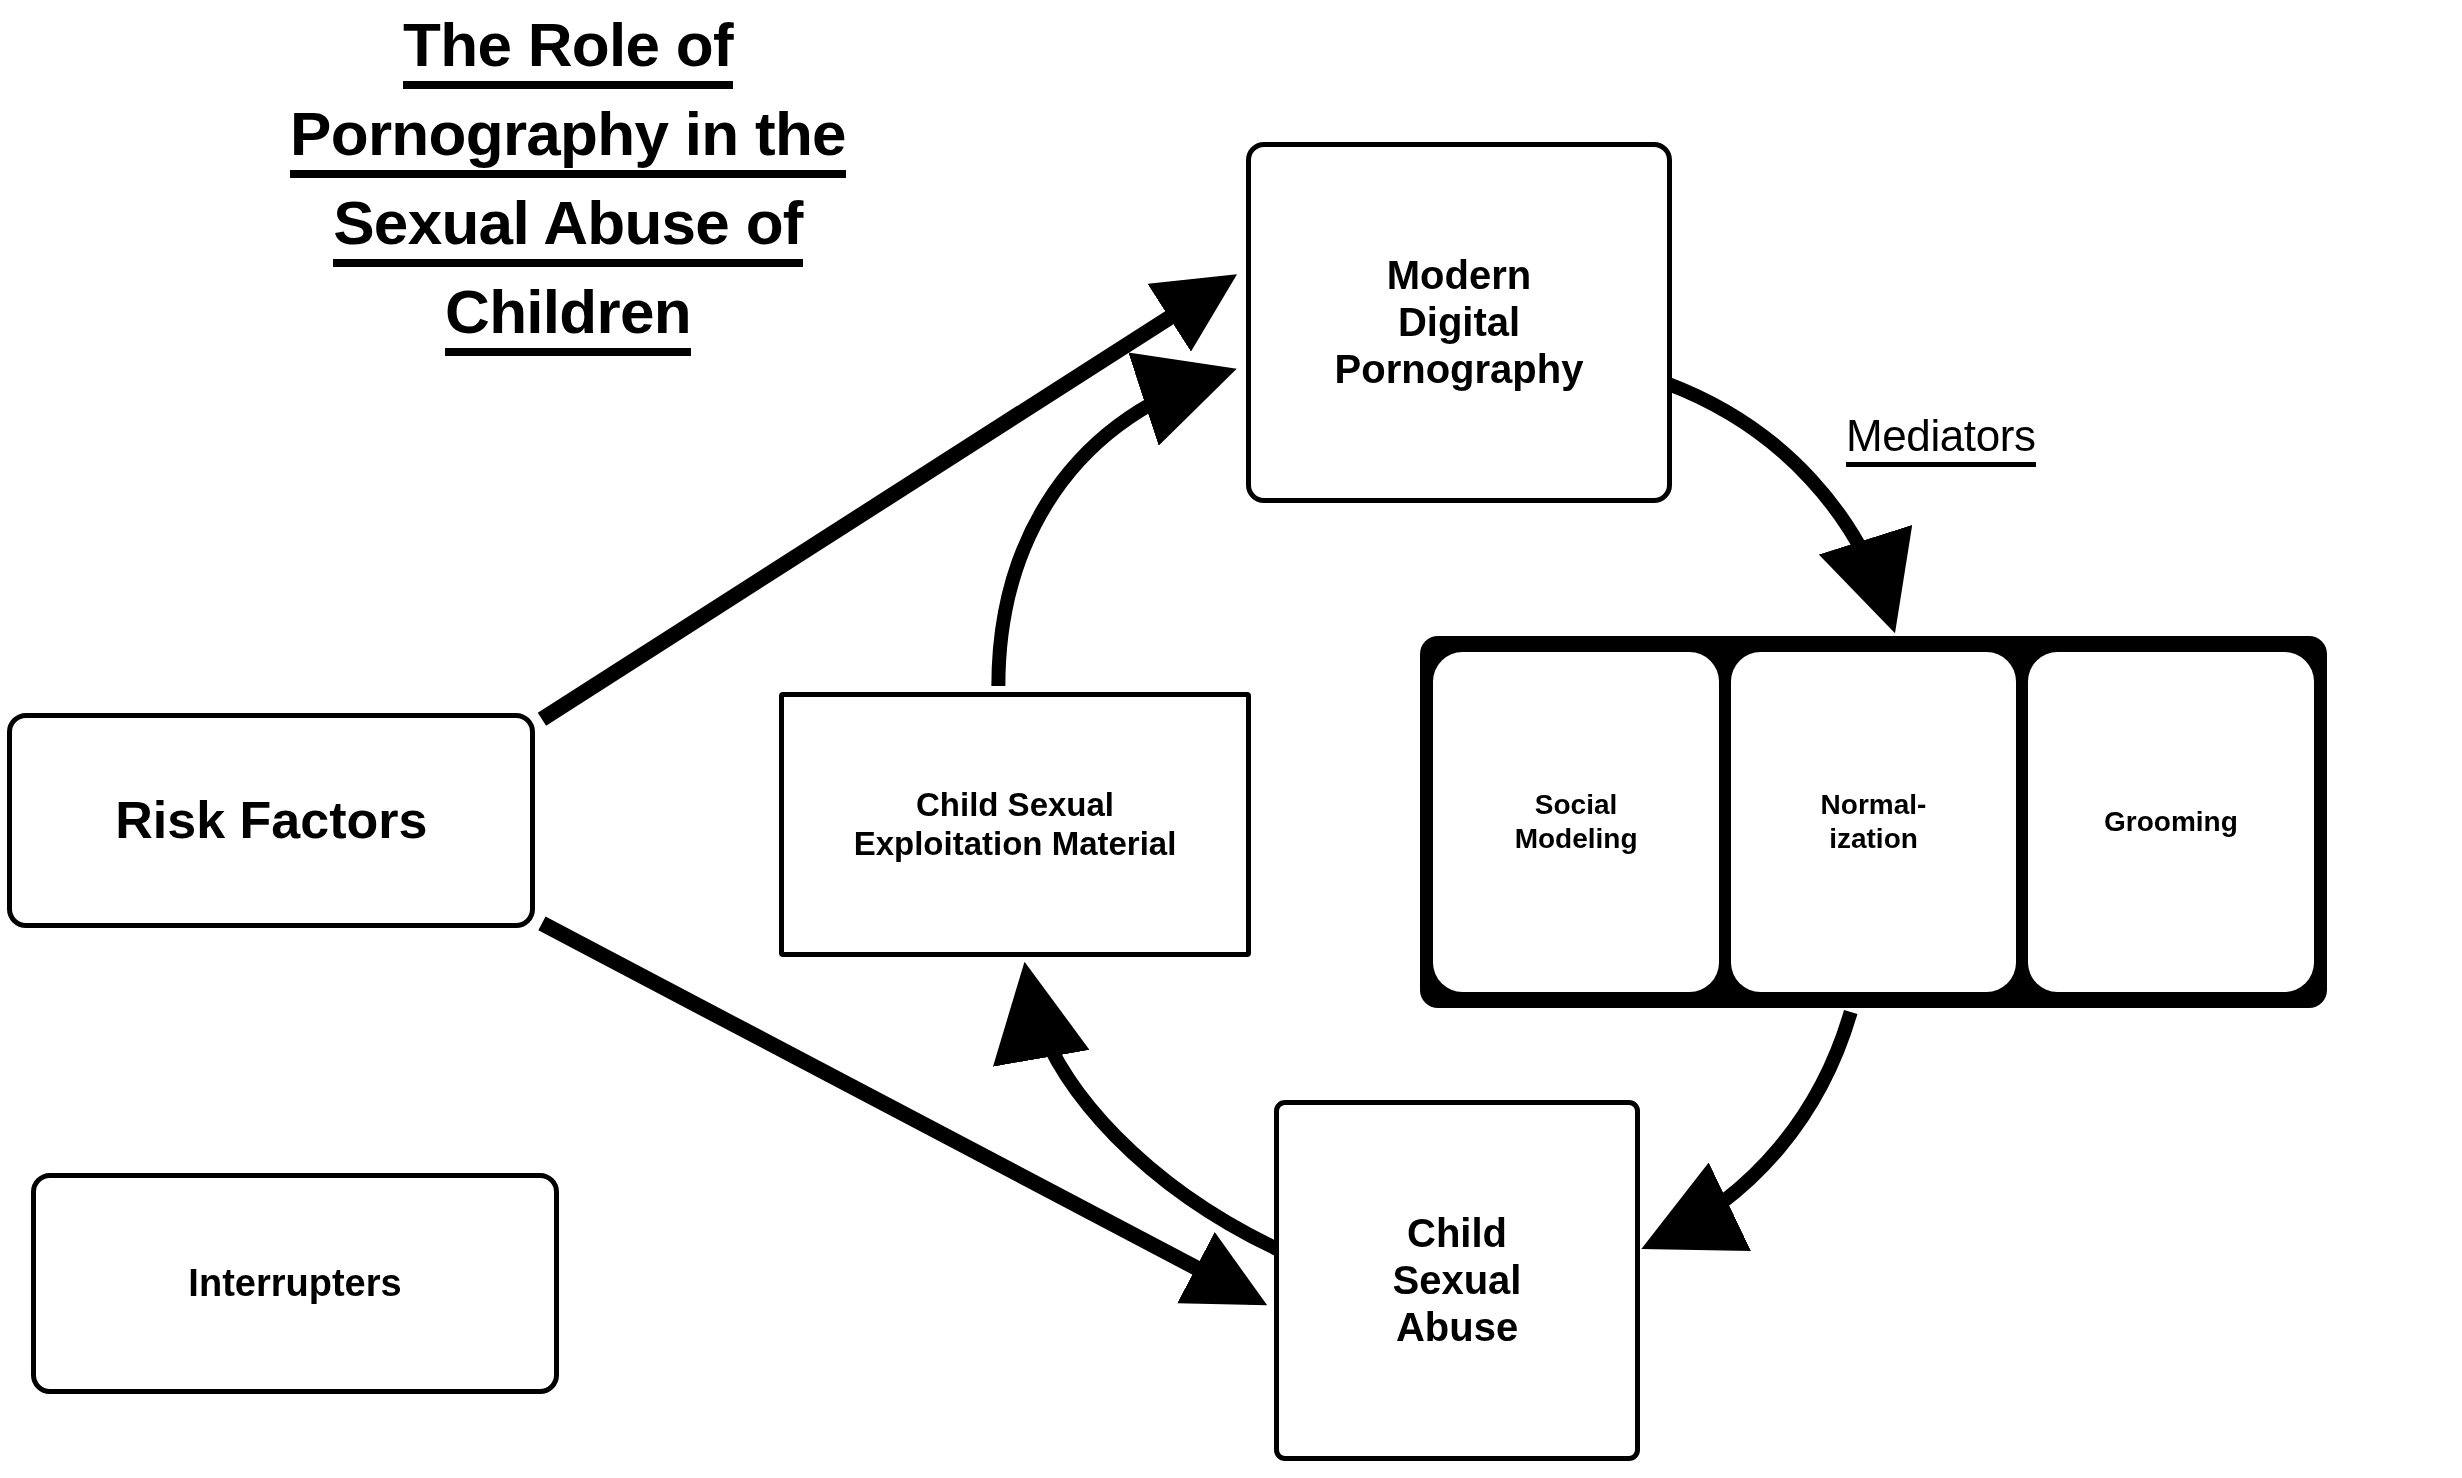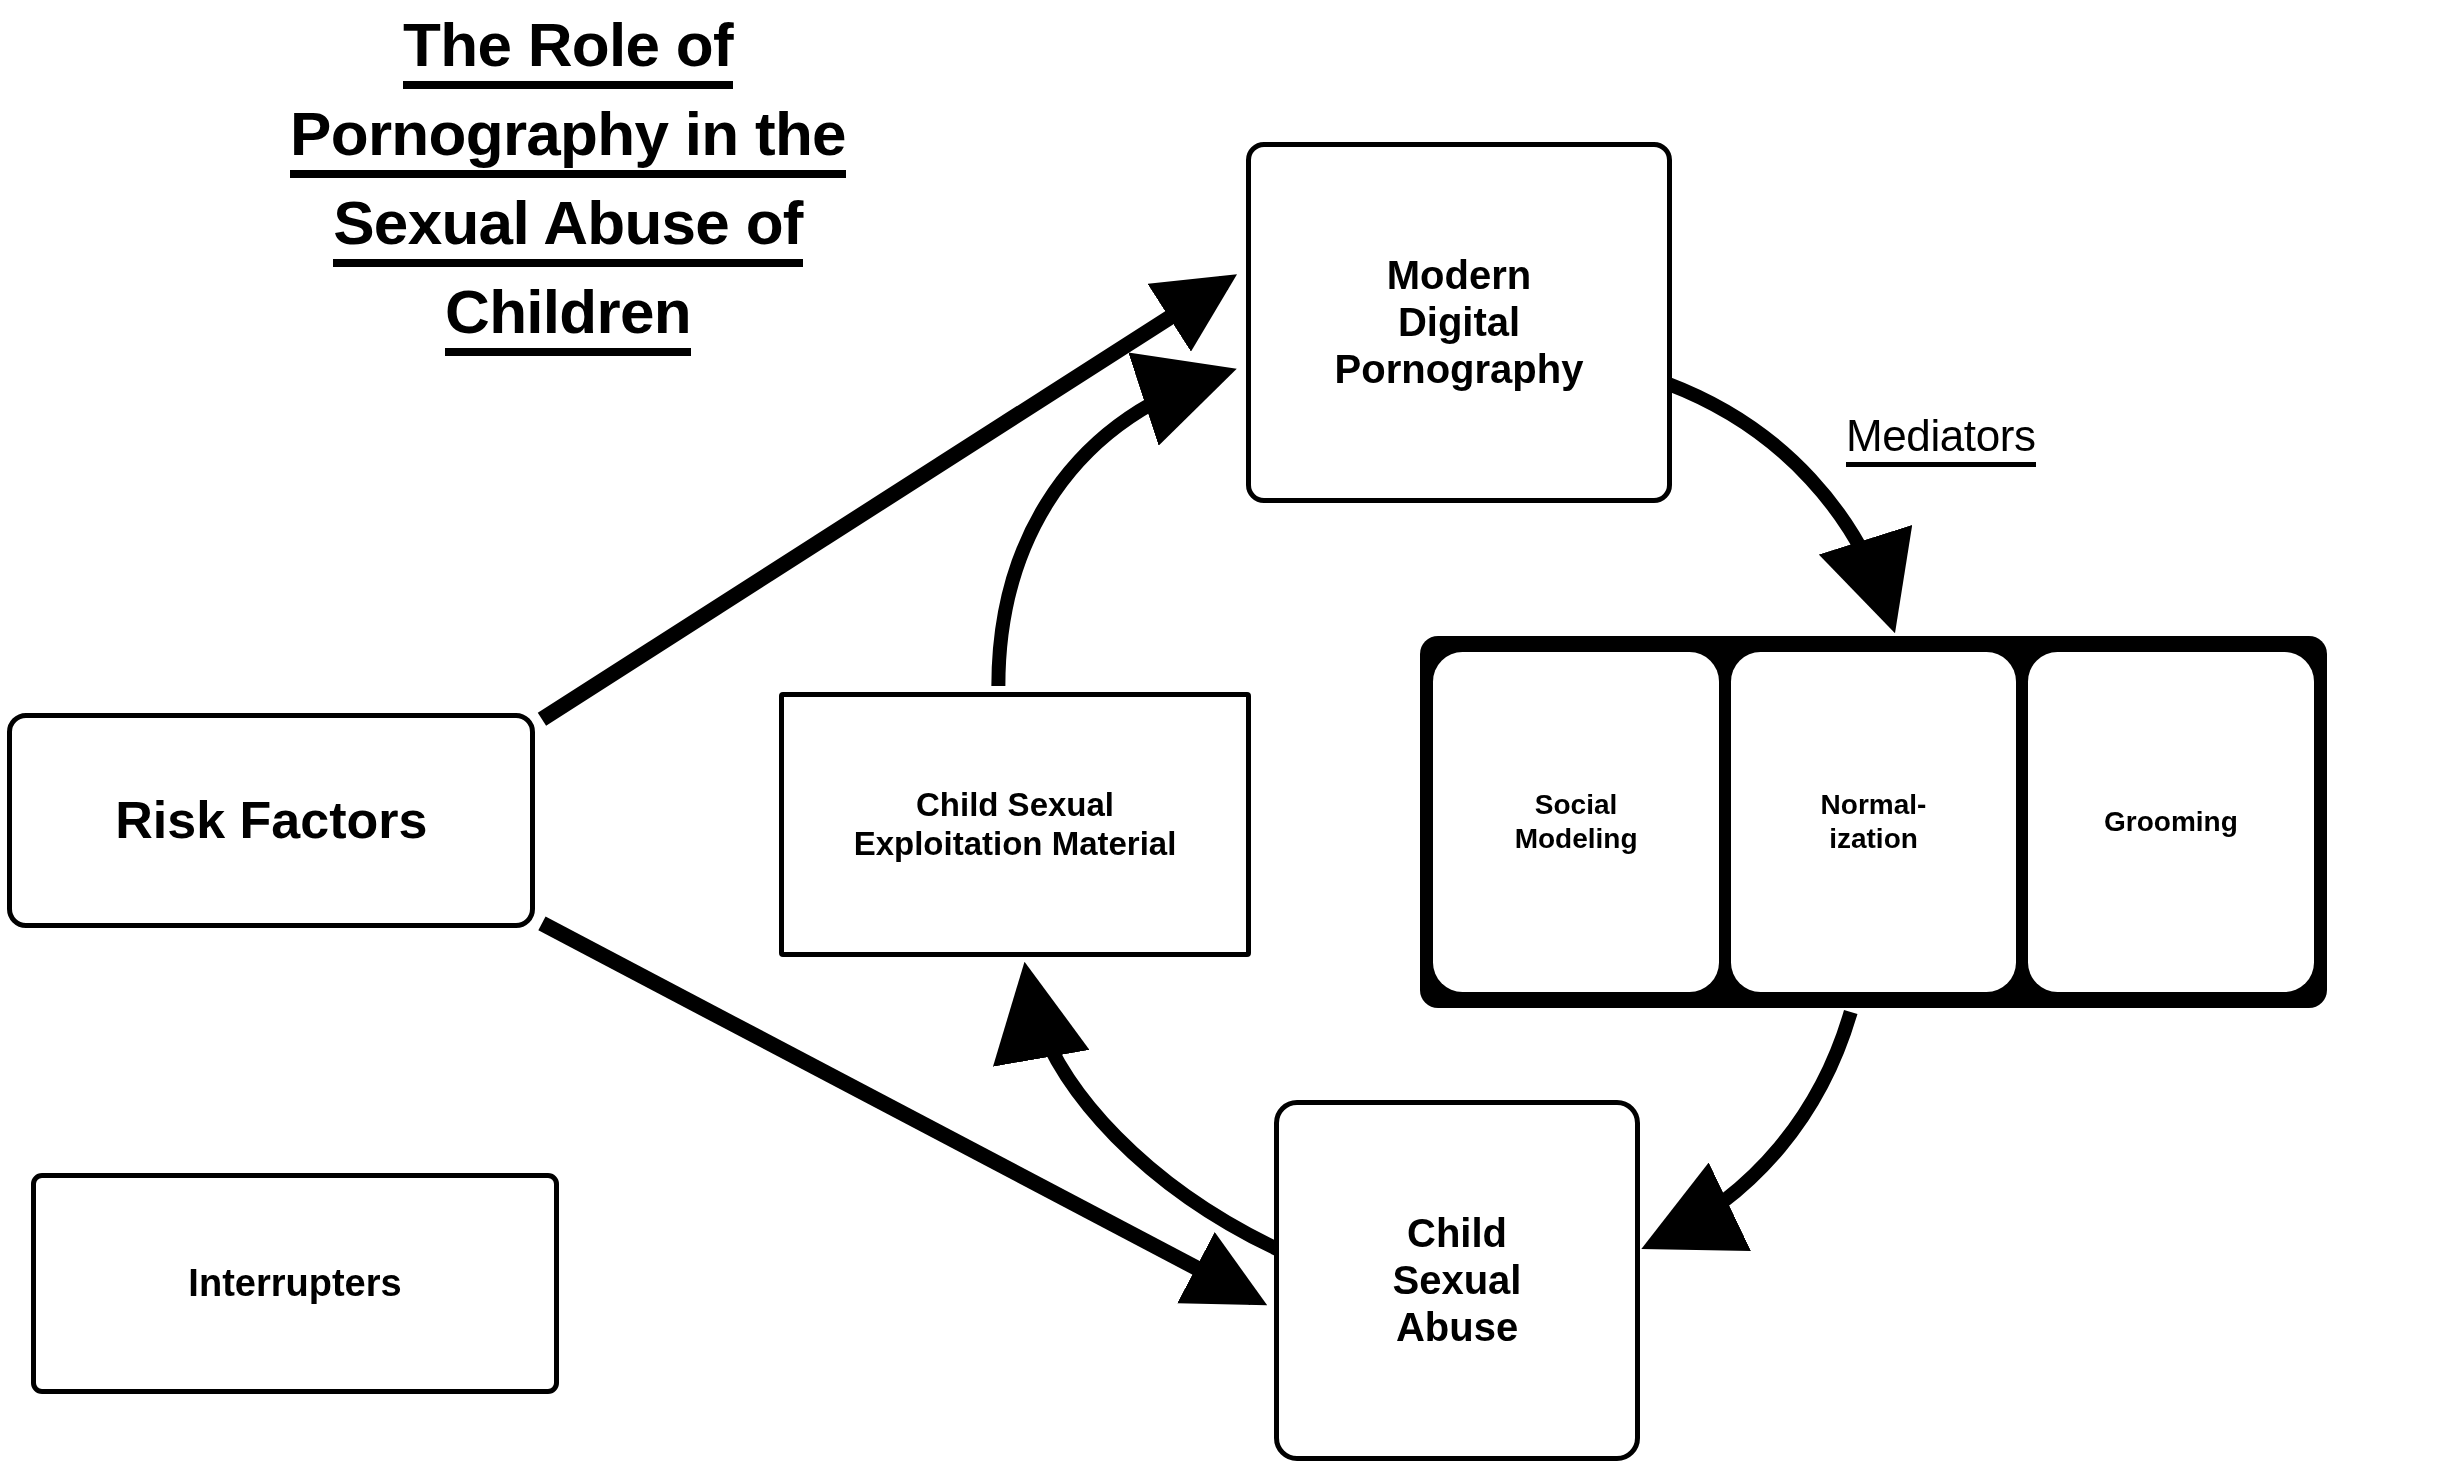--- a/index.html
+++ b/index.html
@@ -68,42 +68,42 @@
   #node-risk-factors {
     left: 7.4px; top: 713px;
     width: 528px; height: 215px;
     border-radius: 19px;
   }
   #node-risk-factors .label { font-size: 52px; }
 
   #node-interrupters {
     left: 31px; top: 1173px;
     width: 528px; height: 221px;
-    border-radius: 11px;
+    border-radius: 19px;
   }
   #node-interrupters .label { font-size: 38px; }
 
   #node-mdp {
     left: 1246px; top: 142px;
     width: 426px; height: 361px;
     border-radius: 18px;
   }
   #node-mdp .label { font-size: 40px; }
 
   #node-csem {
     left: 779px; top: 692px;
     width: 472px; height: 265px;
     border-radius: 4px;
   }
   #node-csem .label { font-size: 33px; font-weight: bold; }
 
   #node-csa {
     left: 1274px; top: 1100px;
     width: 366px; height: 361px;
-    border-radius: 23px;
+    border-radius: 11px;
   }
   #node-csa .label { font-size: 40px; }
 
   
   #mediators-label {
     position: absolute;
     left: 1846px;
     top: 413px;
     font-size: 44px;
     font-weight: normal;

